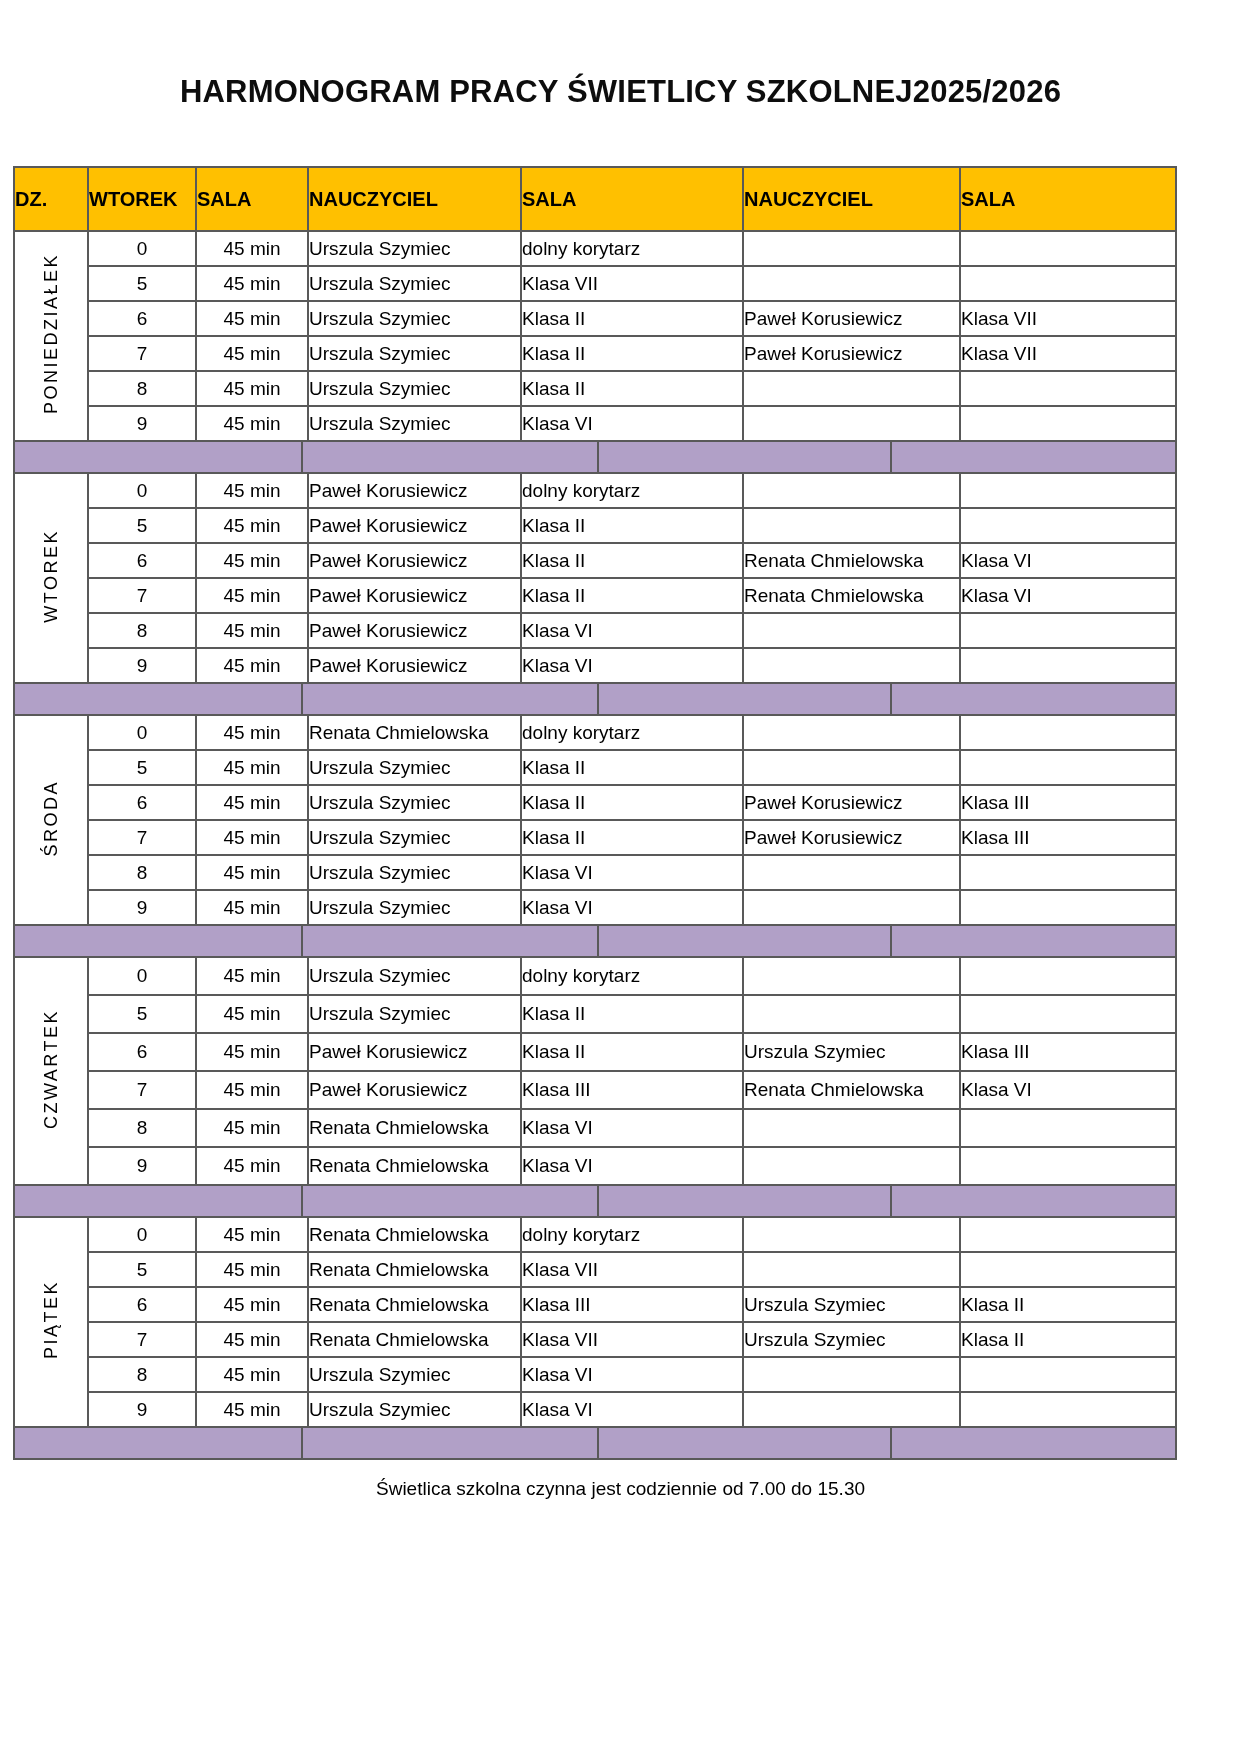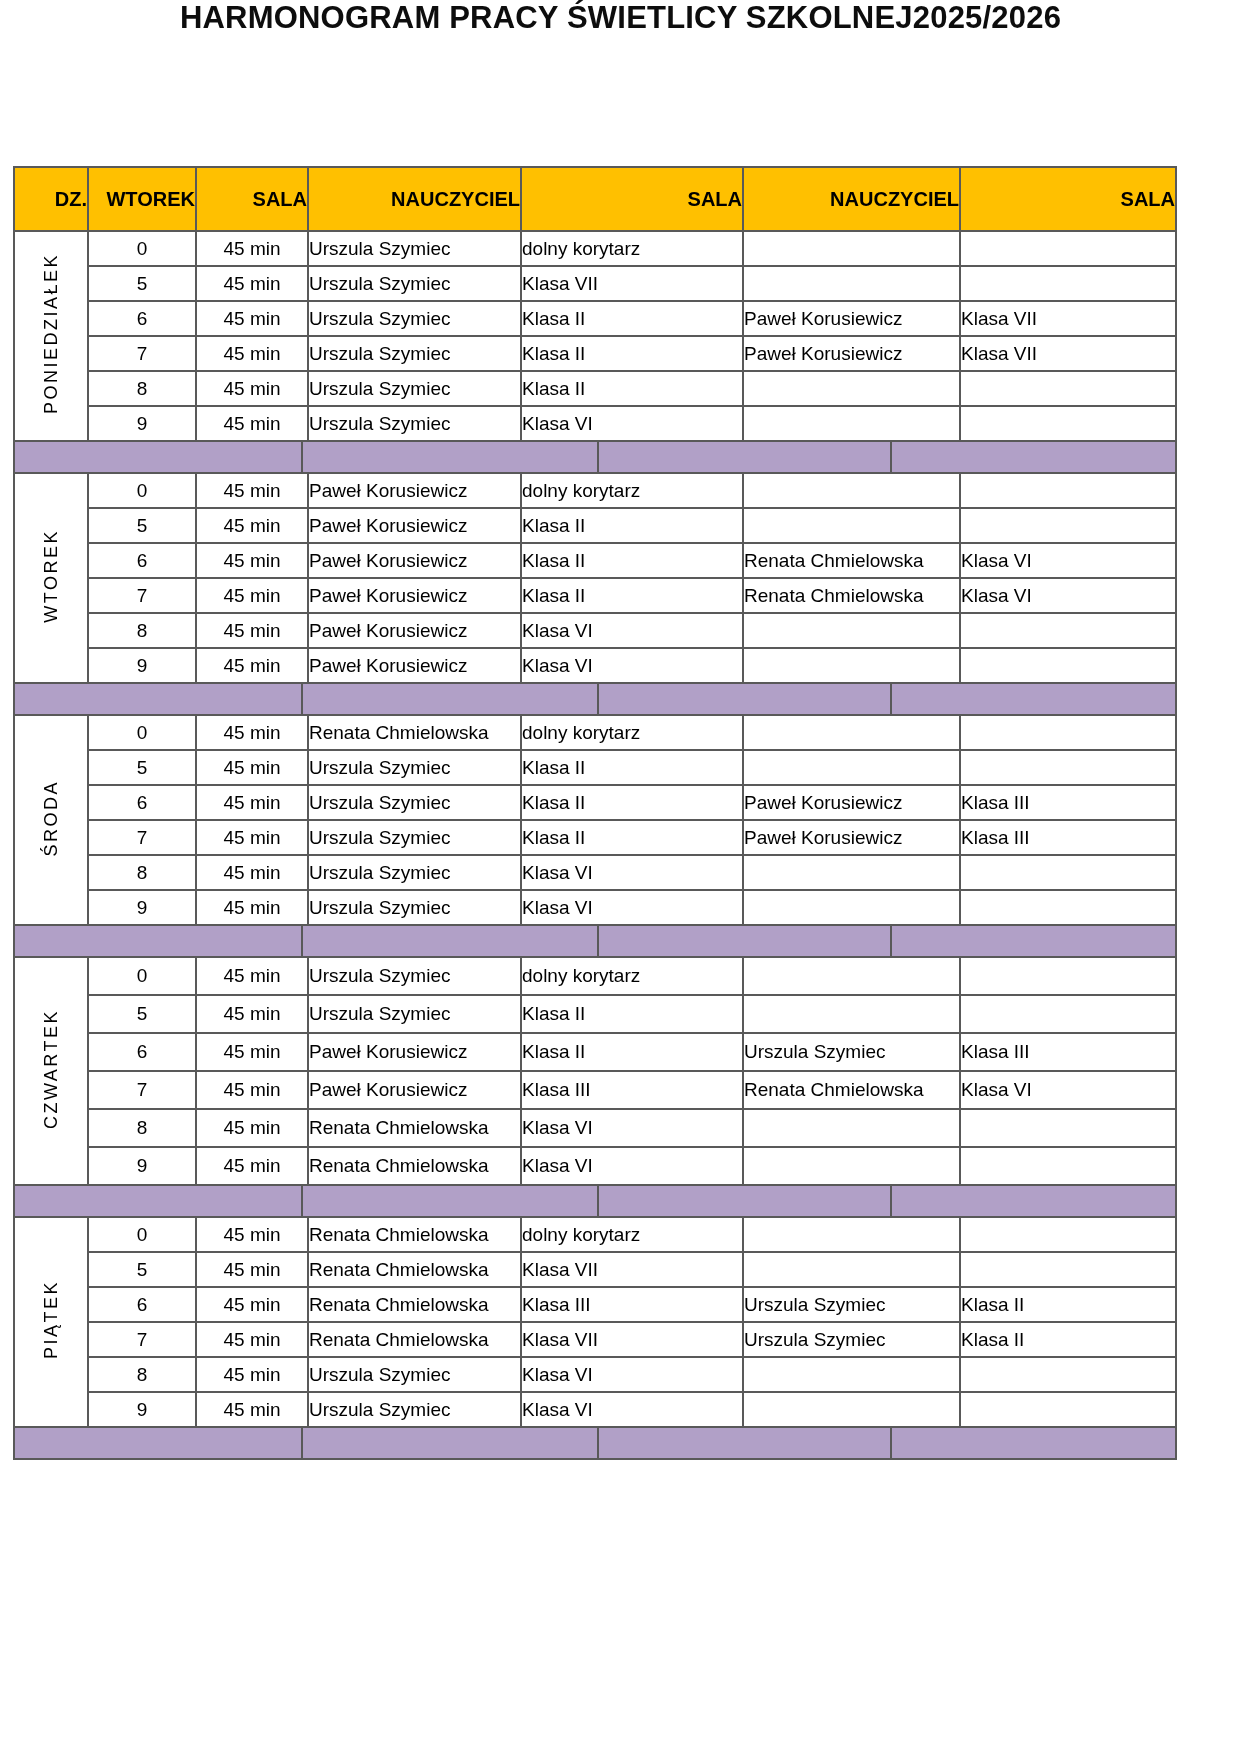--- a/index.html
+++ b/index.html
@@ -8,20 +8,21 @@
     width: 1241px;
     height: 1755px;
     margin: 0 auto;
     background: #ffffff;
     font-family: "Liberation Sans", sans-serif;
     color: #000;
     overflow: hidden;
   }
   .doc-title {
     margin: 0;
+    padding-top: 74px;
     text-align: center;
     font-size: 31px;
     line-height: 36px;
     font-weight: bold;
     letter-spacing: 0.2px;
     color: #0d0d0d;
   }
   .table-wrap {
     position: absolute;
     left: 13px;
@@ -36,21 +37,21 @@
   table.schedule th, table.schedule td {
     border: 2px solid var(--border, #595959);
     padding: 0;
     overflow: hidden;
   }
   thead th {
     height: 62px;
     background: var(--header-bg, #FFC000);
     font-size: 20px;
     font-weight: bold;
-    text-align: right;
+    text-align: left;
     vertical-align: middle;
   }
   td.cell {
     font-size: 19px;
     vertical-align: middle;
     background: #fff;
   }
   td.c-center { text-align: center; }
   td.c-left   { text-align: left; padding-left: 10px; padding-right: 4px; }
   td.day-cell {
@@ -401,14 +402,15 @@
                 <div class="sep-seg" style="width: 25.47%;"></div>
                 <div class="sep-seg" style="width: 25.22%;"></div>
                 <div class="sep-seg" style="width: 24.53%;"></div>
               </div>
             </td>
           </tr>
         </tbody>
     </table>
   </div>
 
+  <div class="footer-note">Świetlica szkolna czynna jest codziennie od 7.00 do 15.30</div>
 
 </div>
 
 </body></html>

